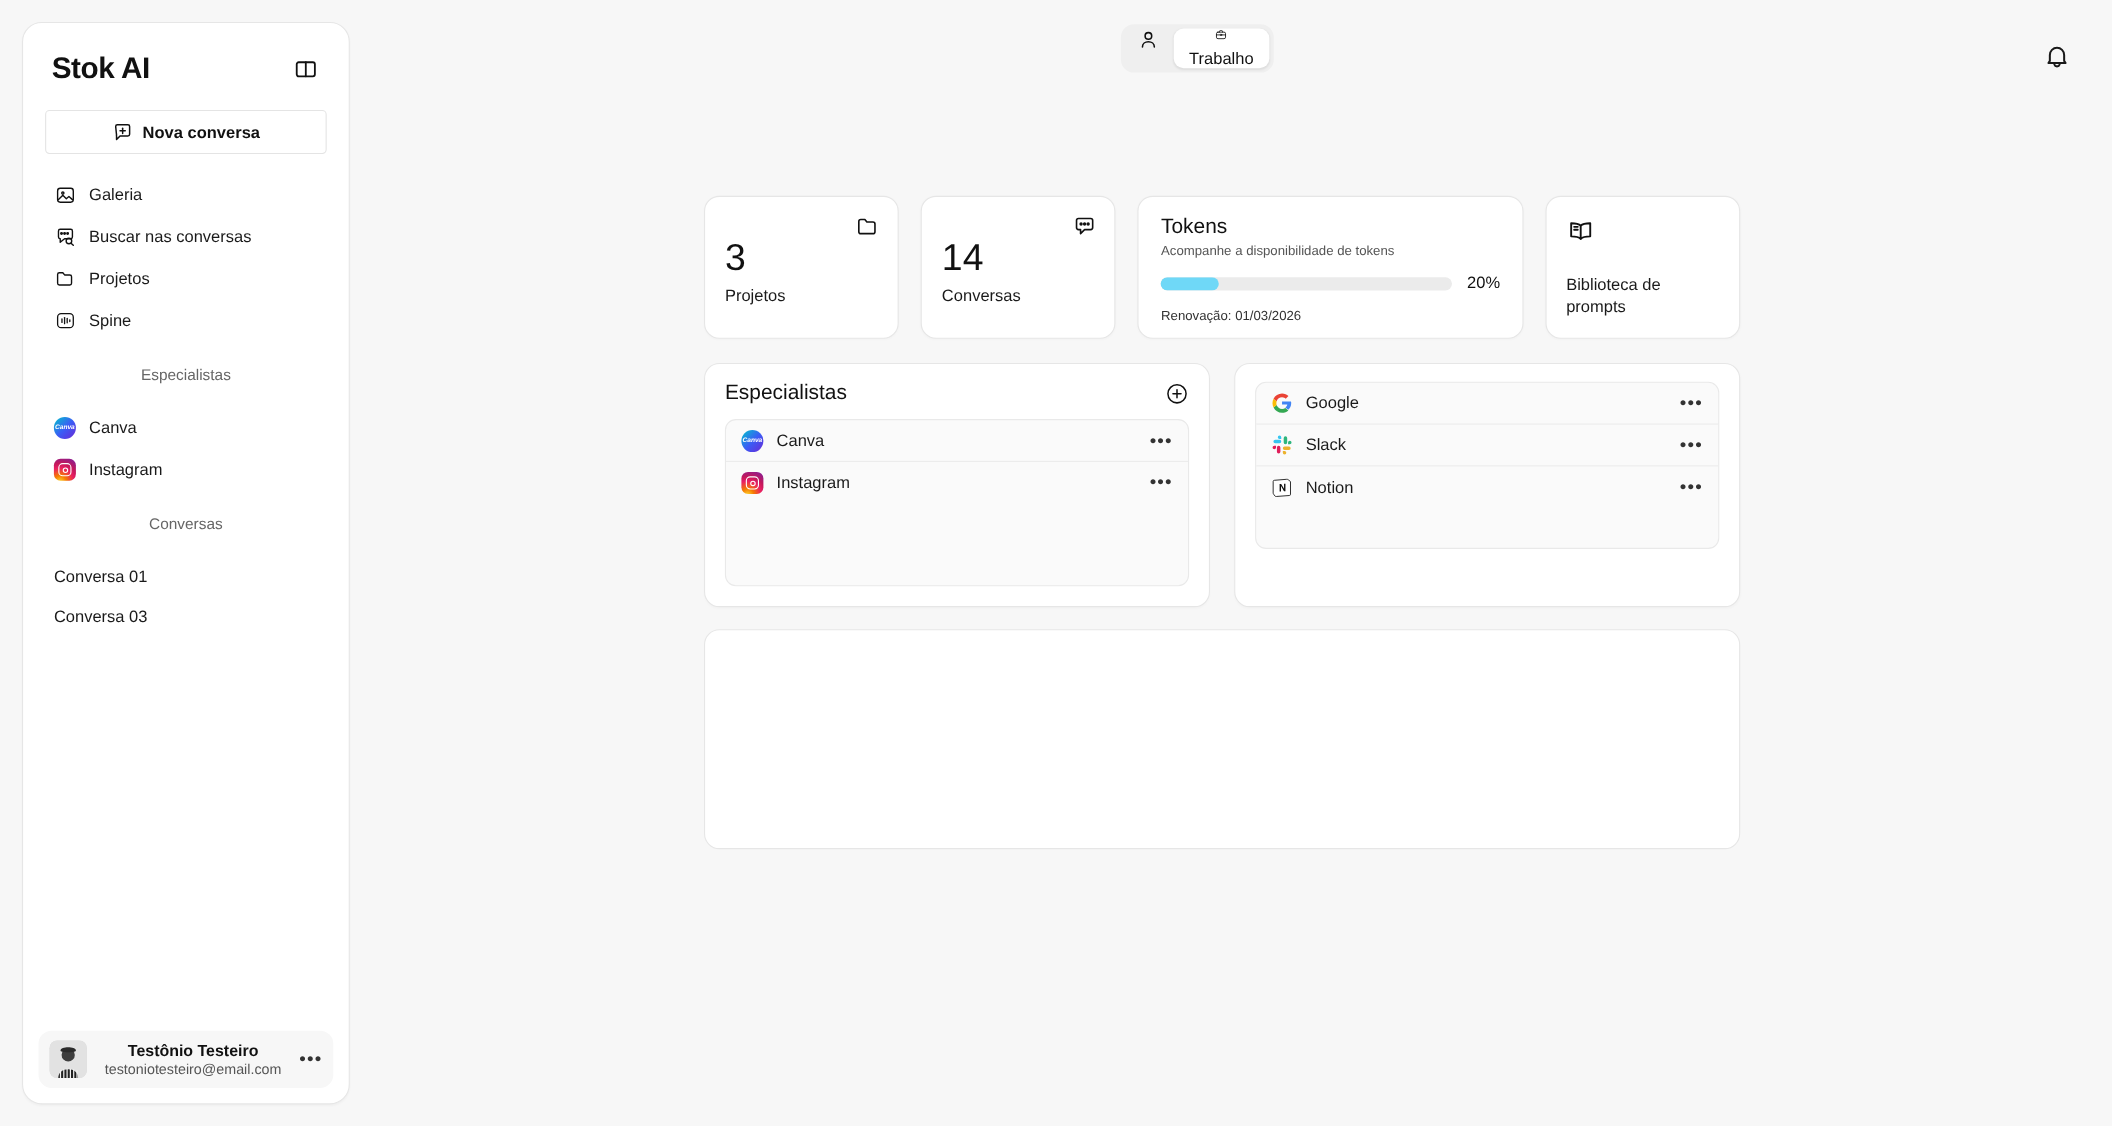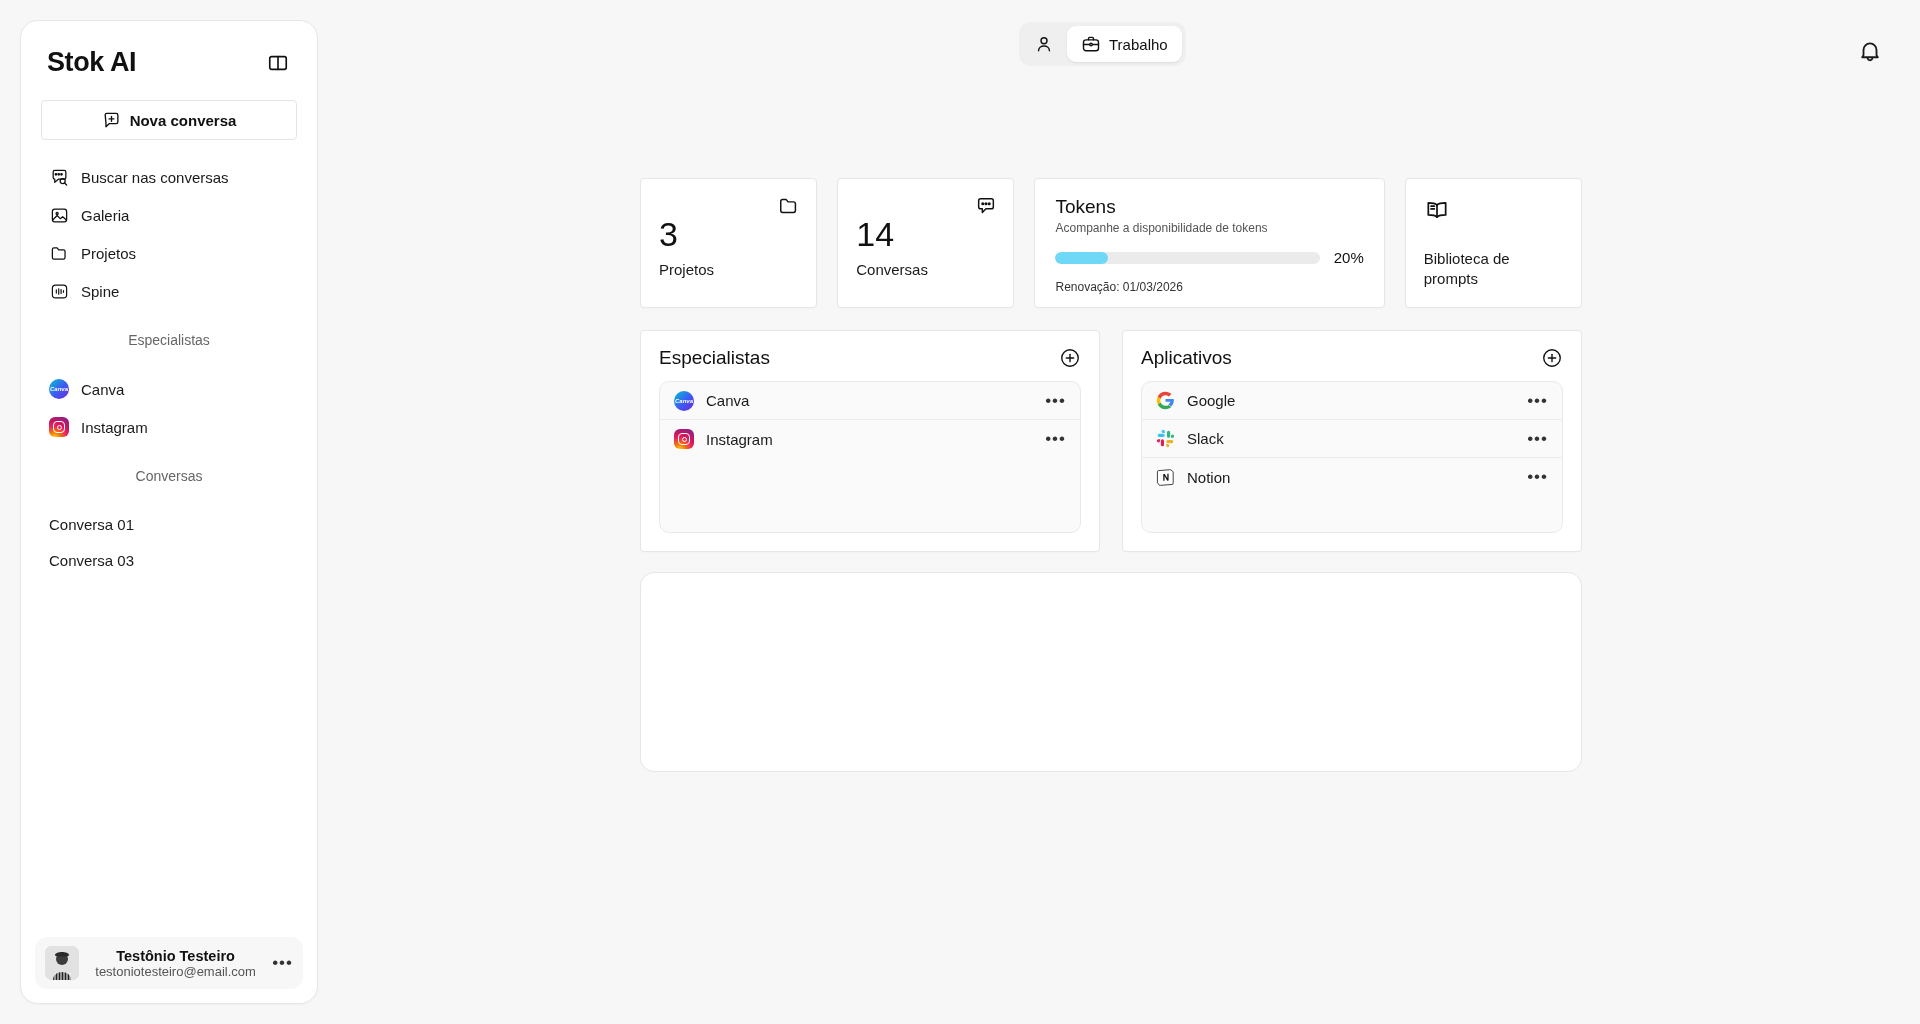--- a/index.html
+++ b/index.html
@@ -91,33 +91,33 @@
   .dots { color: #333; font-size: 17px; letter-spacing: 1px; line-height: 10px; cursor: pointer; }
 
   
   .mode-toggle {
     position: absolute; left: 1019px; top: 22px;
     height: 44px; background: #efefef; border-radius: 12px;
     display: flex; align-items: center; padding: 4px; gap: 2px;
   }
   .mode-btn {
     height: 36px; border-radius: 9px; display: flex; align-items: center;
-    gap: 8px; padding: 0 14px; font-size: 15px; color: #111; cursor: pointer;
+    gap: 8px; padding: 0 14px; font-size: 15px; color: #111; cursor: pointer; flex-direction: column;
   }
   .mode-btn.active { background: #fff; box-shadow: 0 1px 2px rgba(0,0,0,0.08); }
   .mode-btn.icon-only { padding: 0 11px; }
 
   .bell { position: absolute; left: 1857px; top: 38px; width: 26px; height: 26px; cursor: pointer; }
 
   
   .main { position: absolute; left: 640px; top: 178px; width: 942px; }
 
   .stats { display: flex; gap: 20px; }
   .card {
-    background: #fff; border: 1px solid #e6e6e6; border-radius: 4px;
+    background: #fff; border: 1px solid #e6e6e6; border-radius: 14px;
     box-shadow: 0 1px 2px rgba(0,0,0,0.02);
   }
   .stat {
     width: 178px; height: 130px; padding: 16px 18px;
     display: flex; flex-direction: column; position: relative; cursor: pointer;
   }
   .stat .corner-ico { position: absolute; right: 16px; top: 16px; width: 22px; height: 22px; }
   .stat-num { margin-top: 22px; font-size: 34px; font-weight: normal; color: #111; line-height: 1; }
   .stat-lbl { margin-top: 10px; font-size: 15px; color: #1a1a1a; }
 
@@ -177,39 +177,39 @@
         <line x1="12" y1="7" x2="12" y2="13"></line>
           <line x1="9" y1="10" x2="15" y2="10"></line>
       </svg>
       <span>Nova conversa</span>
     </div>
 
     <nav class="nav">
       <div class="nav-item">
         <span class="nav-ico">
           <svg width="19" height="19" viewBox="0 0 24 24" fill="none" stroke="#111" stroke-width="1.6" stroke-linecap="round" stroke-linejoin="round">
+            <rect x="3" y="4" width="18" height="16" rx="3"></rect>
+              <circle cx="9" cy="9.5" r="1.3"></circle>
+              <path d="M4 17l5-5 4 4 3-2.5 4 3.5"></path>
+          </svg>
+        </span>
+        <span>Galeria</span>
+      </div>
+      <div class="nav-item">
+        <span class="nav-ico">
+          <svg width="19" height="19" viewBox="0 0 24 24" fill="none" stroke="#111" stroke-width="1.6" stroke-linecap="round" stroke-linejoin="round">
             <path d="M4 5a2 2 0 0 1 2-2h12a2 2 0 0 1 2 2v7a2 2 0 0 1-2 2h-7l-5 4v-4H6a2 2 0 0 1-2-2z"></path>
             <circle cx="11" cy="8" r="0.9" fill="#111"></circle>
               <circle cx="14.5" cy="8" r="0.9" fill="#111"></circle>
               <circle cx="7.5" cy="8" r="0.9" fill="#111"></circle>
             <circle cx="16" cy="16.5" r="3.2"></circle>
               <line x1="18.4" y1="19" x2="21" y2="21.5"></line>
           </svg>
         </span>
         <span>Buscar nas conversas</span>
-      </div>
-      <div class="nav-item">
-        <span class="nav-ico">
-          <svg width="19" height="19" viewBox="0 0 24 24" fill="none" stroke="#111" stroke-width="1.6" stroke-linecap="round" stroke-linejoin="round">
-            <rect x="3" y="4" width="18" height="16" rx="3"></rect>
-              <circle cx="9" cy="9.5" r="1.3"></circle>
-              <path d="M4 17l5-5 4 4 3-2.5 4 3.5"></path>
-          </svg>
-        </span>
-        <span>Galeria</span>
       </div>
       <div class="nav-item">
         <span class="nav-ico">
           <svg width="19" height="19" viewBox="0 0 24 24" fill="none" stroke="#111" stroke-width="1.6" stroke-linecap="round" stroke-linejoin="round">
             <path d="M3 7a2 2 0 0 1 2-2h4l2 2.5h6a2 2 0 0 1 2 2V17a2 2 0 0 1-2 2H5a2 2 0 0 1-2-2z"></path>
           </svg>
         </span>
         <span>Projetos</span>
       </div>
       <div class="nav-item">
@@ -376,30 +376,20 @@
                   <span class="ig-c"></span>
                 </span>
             </span>
             <span class="row-name">Instagram</span>
             <span class="dots">•••</span>
           </div>
         </div>
       </section>
 
       <section class="card panel">
-        <div class="panel-head">
-          <div class="panel-title">Aplicativos</div>
-          <span class="plus">
-            <svg width="22" height="22" viewBox="0 0 24 24" fill="none" stroke="#111" stroke-width="1.5" stroke-linecap="round">
-              <circle cx="12" cy="12" r="9"></circle>
-                <line x1="12" y1="8" x2="12" y2="16"></line>
-                <line x1="8" y1="12" x2="16" y2="12"></line>
-            </svg>
-          </span>
-        </div>
         <div class="list tall">
           <div class="row">
             <span class="ico-google">
               <svg viewBox="0 0 48 48" width="19" height="19">
                 <path fill="#4285F4" d="M45 24c0-1.6-.1-2.7-.4-3.9H24v7.1h12c-.2 2-1.5 4.9-4.4 6.9l6.7 5.2C42.2 35.6 45 30.3 45 24z"></path>
                 <path fill="#34A853" d="M24 46c5.9 0 10.9-2 14.5-5.3l-6.9-5.4c-1.9 1.3-4.4 2.2-7.6 2.2-5.8 0-10.7-3.8-12.4-9.1l-7.1 5.5C8.1 41.1 15.4 46 24 46z"></path>
                 <path fill="#FBBC05" d="M11.6 28.4c-.5-1.3-.7-2.8-.7-4.4s.3-3.1.7-4.4l-7.1-5.5C3 17 2 20.4 2 24s1 7 2.5 9.9z"></path>
                 <path fill="#EA4335" d="M24 10.5c4.1 0 6.9 1.8 8.5 3.3l6.2-6C34.9 4.3 29.9 2 24 2 15.4 2 8.1 6.9 4.5 14.1l7.1 5.5C13.3 14.3 18.2 10.5 24 10.5z"></path>
               </svg>
             </span>

